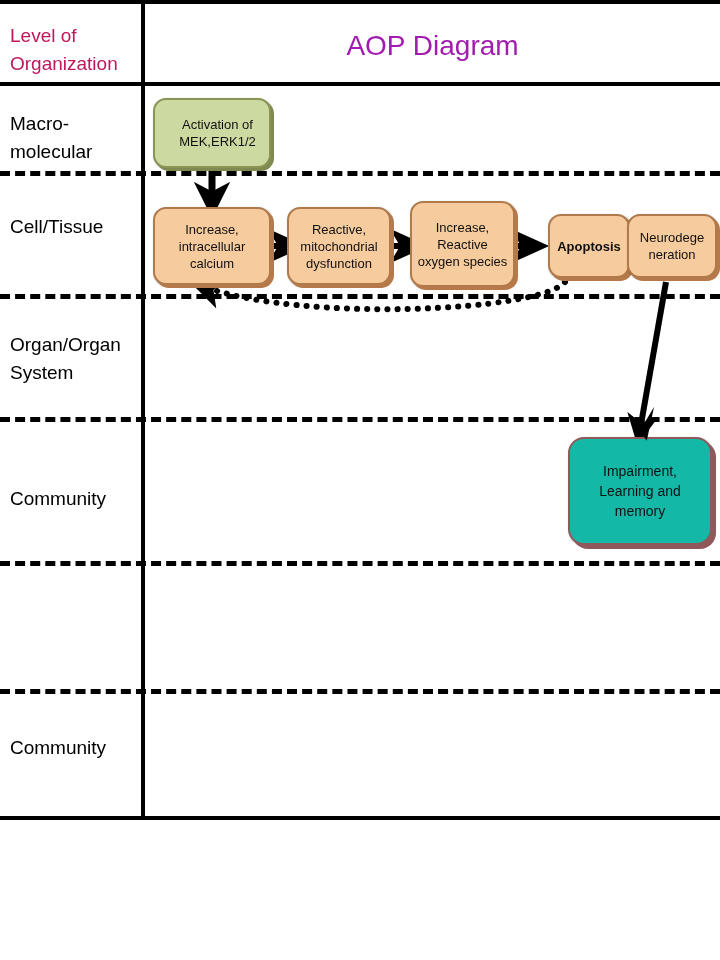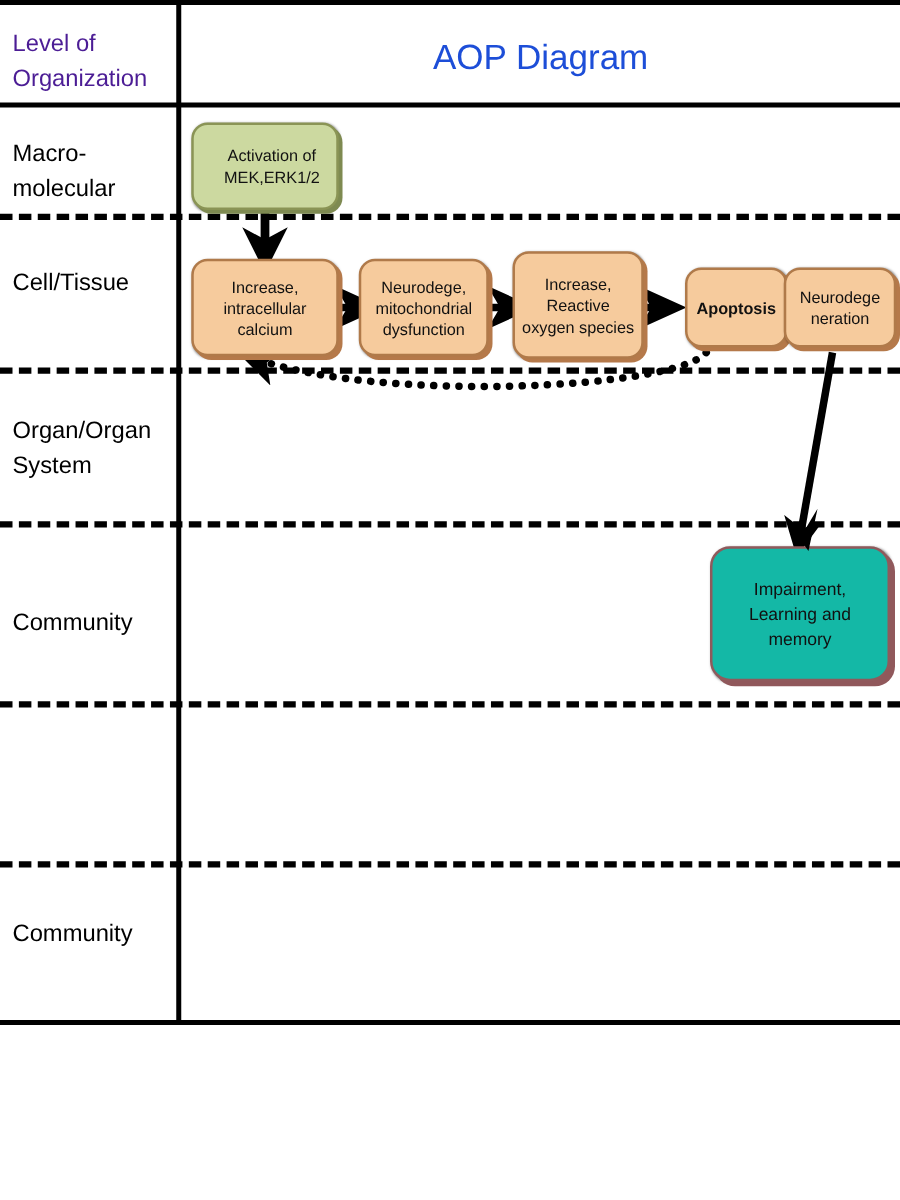--- a/index.html
+++ b/index.html
@@ -45,29 +45,29 @@
     border-top: 5px dashed #000000;
   }
 
   
   .corner-label {
     position: absolute;
     left: 10px; top: 22px;
     width: 128px;
     font-size: 19px;
     line-height: 28px;
-    color: #4c1d95;
+    color: #be185d;
   }
   .diagram-title {
     position: absolute;
     left: 145px; top: 30px;
     width: 575px;
     text-align: center;
     font-size: 28px;
-    color: #1d4ed8;
+    color: #a21caf;
   }
 
   
   .row-label {
     position: absolute;
     left: 10px;
     width: 130px;
     font-size: 19px;
     line-height: 28px;
     color: #000000;
@@ -174,21 +174,21 @@
 
     <line x1="666" y1="282" x2="640" y2="430" stroke="#000000" stroke-width="6" marker-end="url(#ah-big)"></line>
 
     <path d="M565,282 C540,312 300,322 205,287" fill="none" stroke="#000000" stroke-width="6" stroke-linecap="round" stroke-dasharray="0.1 10" marker-end="url(#ah-dot)"></path>
   </svg>
 
   <div class="node node-green" style="left:153px; top:98px; width:118px; height:70px;">Activation of MEK,ERK1/2</div>
 
   <div class="node node-orange" style="left:153px; top:207px; width:118px; height:78px;">Increase, intracellular calcium</div>
 
-  <div class="node node-orange" style="left:287px; top:207px; width:104px; height:78px;">Neurodege, mitochondrial dysfunction</div>
+  <div class="node node-orange" style="left:287px; top:207px; width:104px; height:78px;">Reactive, mitochondrial dysfunction</div>
 
   <div class="node node-orange" style="left:410px; top:201px; width:105px; height:86px;">Increase, Reactive oxygen species</div>
 
   <div class="node node-orange" style="left:548px; top:214px; width:82px; height:64px;font-weight:bold;">Apoptosis</div>
 
   <div class="node node-orange" style="left:627px; top:214px; width:90px; height:64px;">Neurodege neration</div>
 
   <div class="node node-pink" style="left:568px; top:437px; width:144px; height:108px;">Impairment, Learning and memory</div>
 
   <svg id="arrows-fore" viewBox="0 0 720 960">

